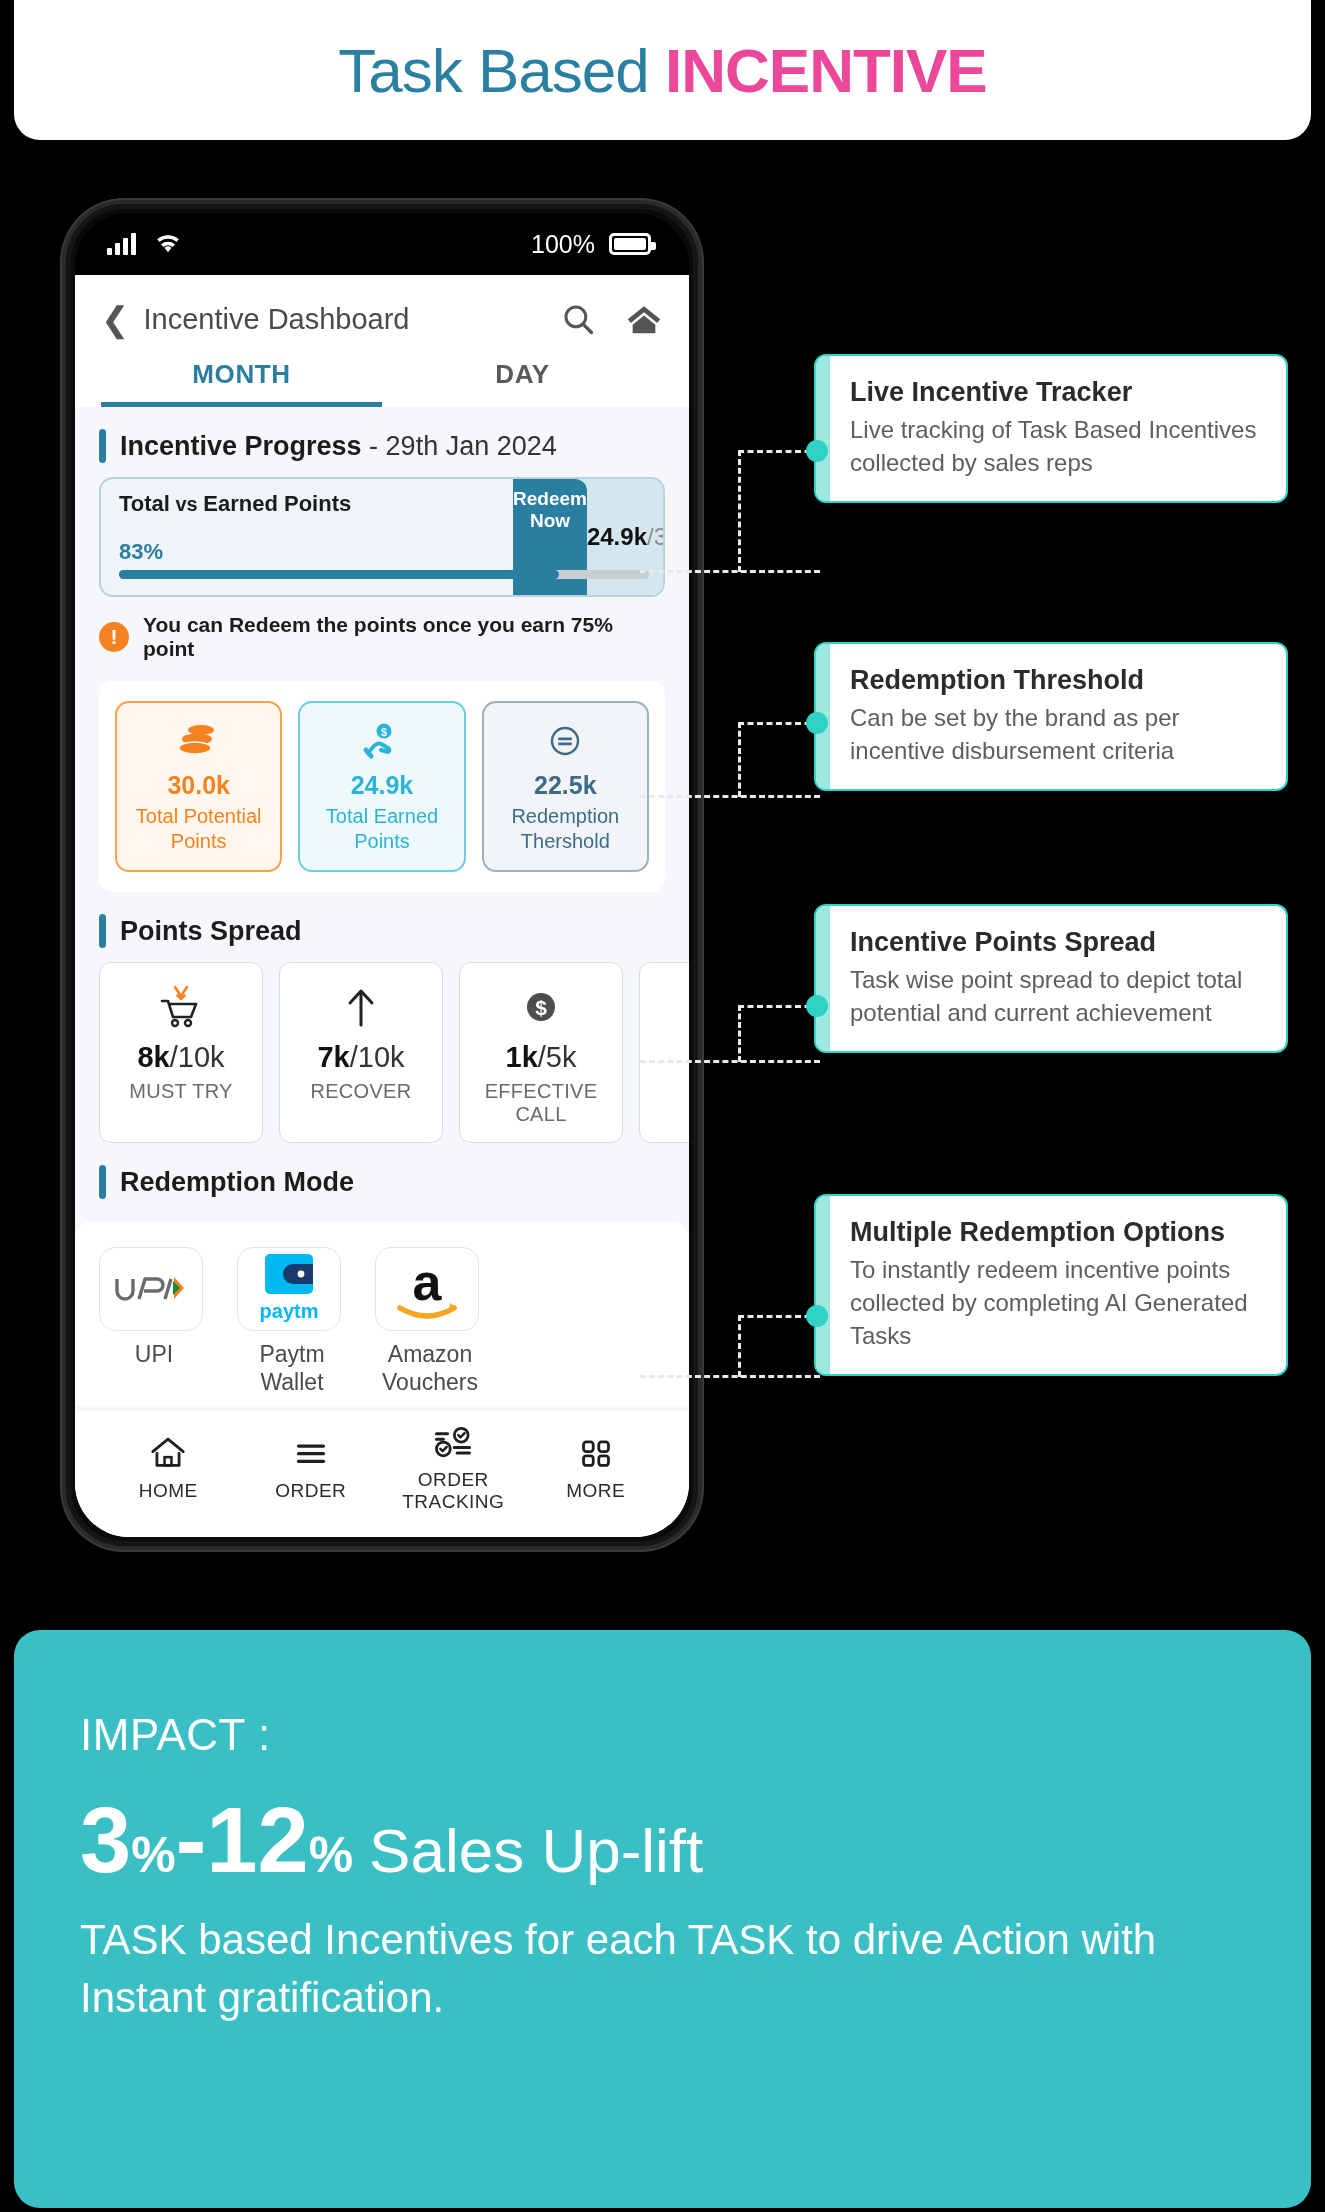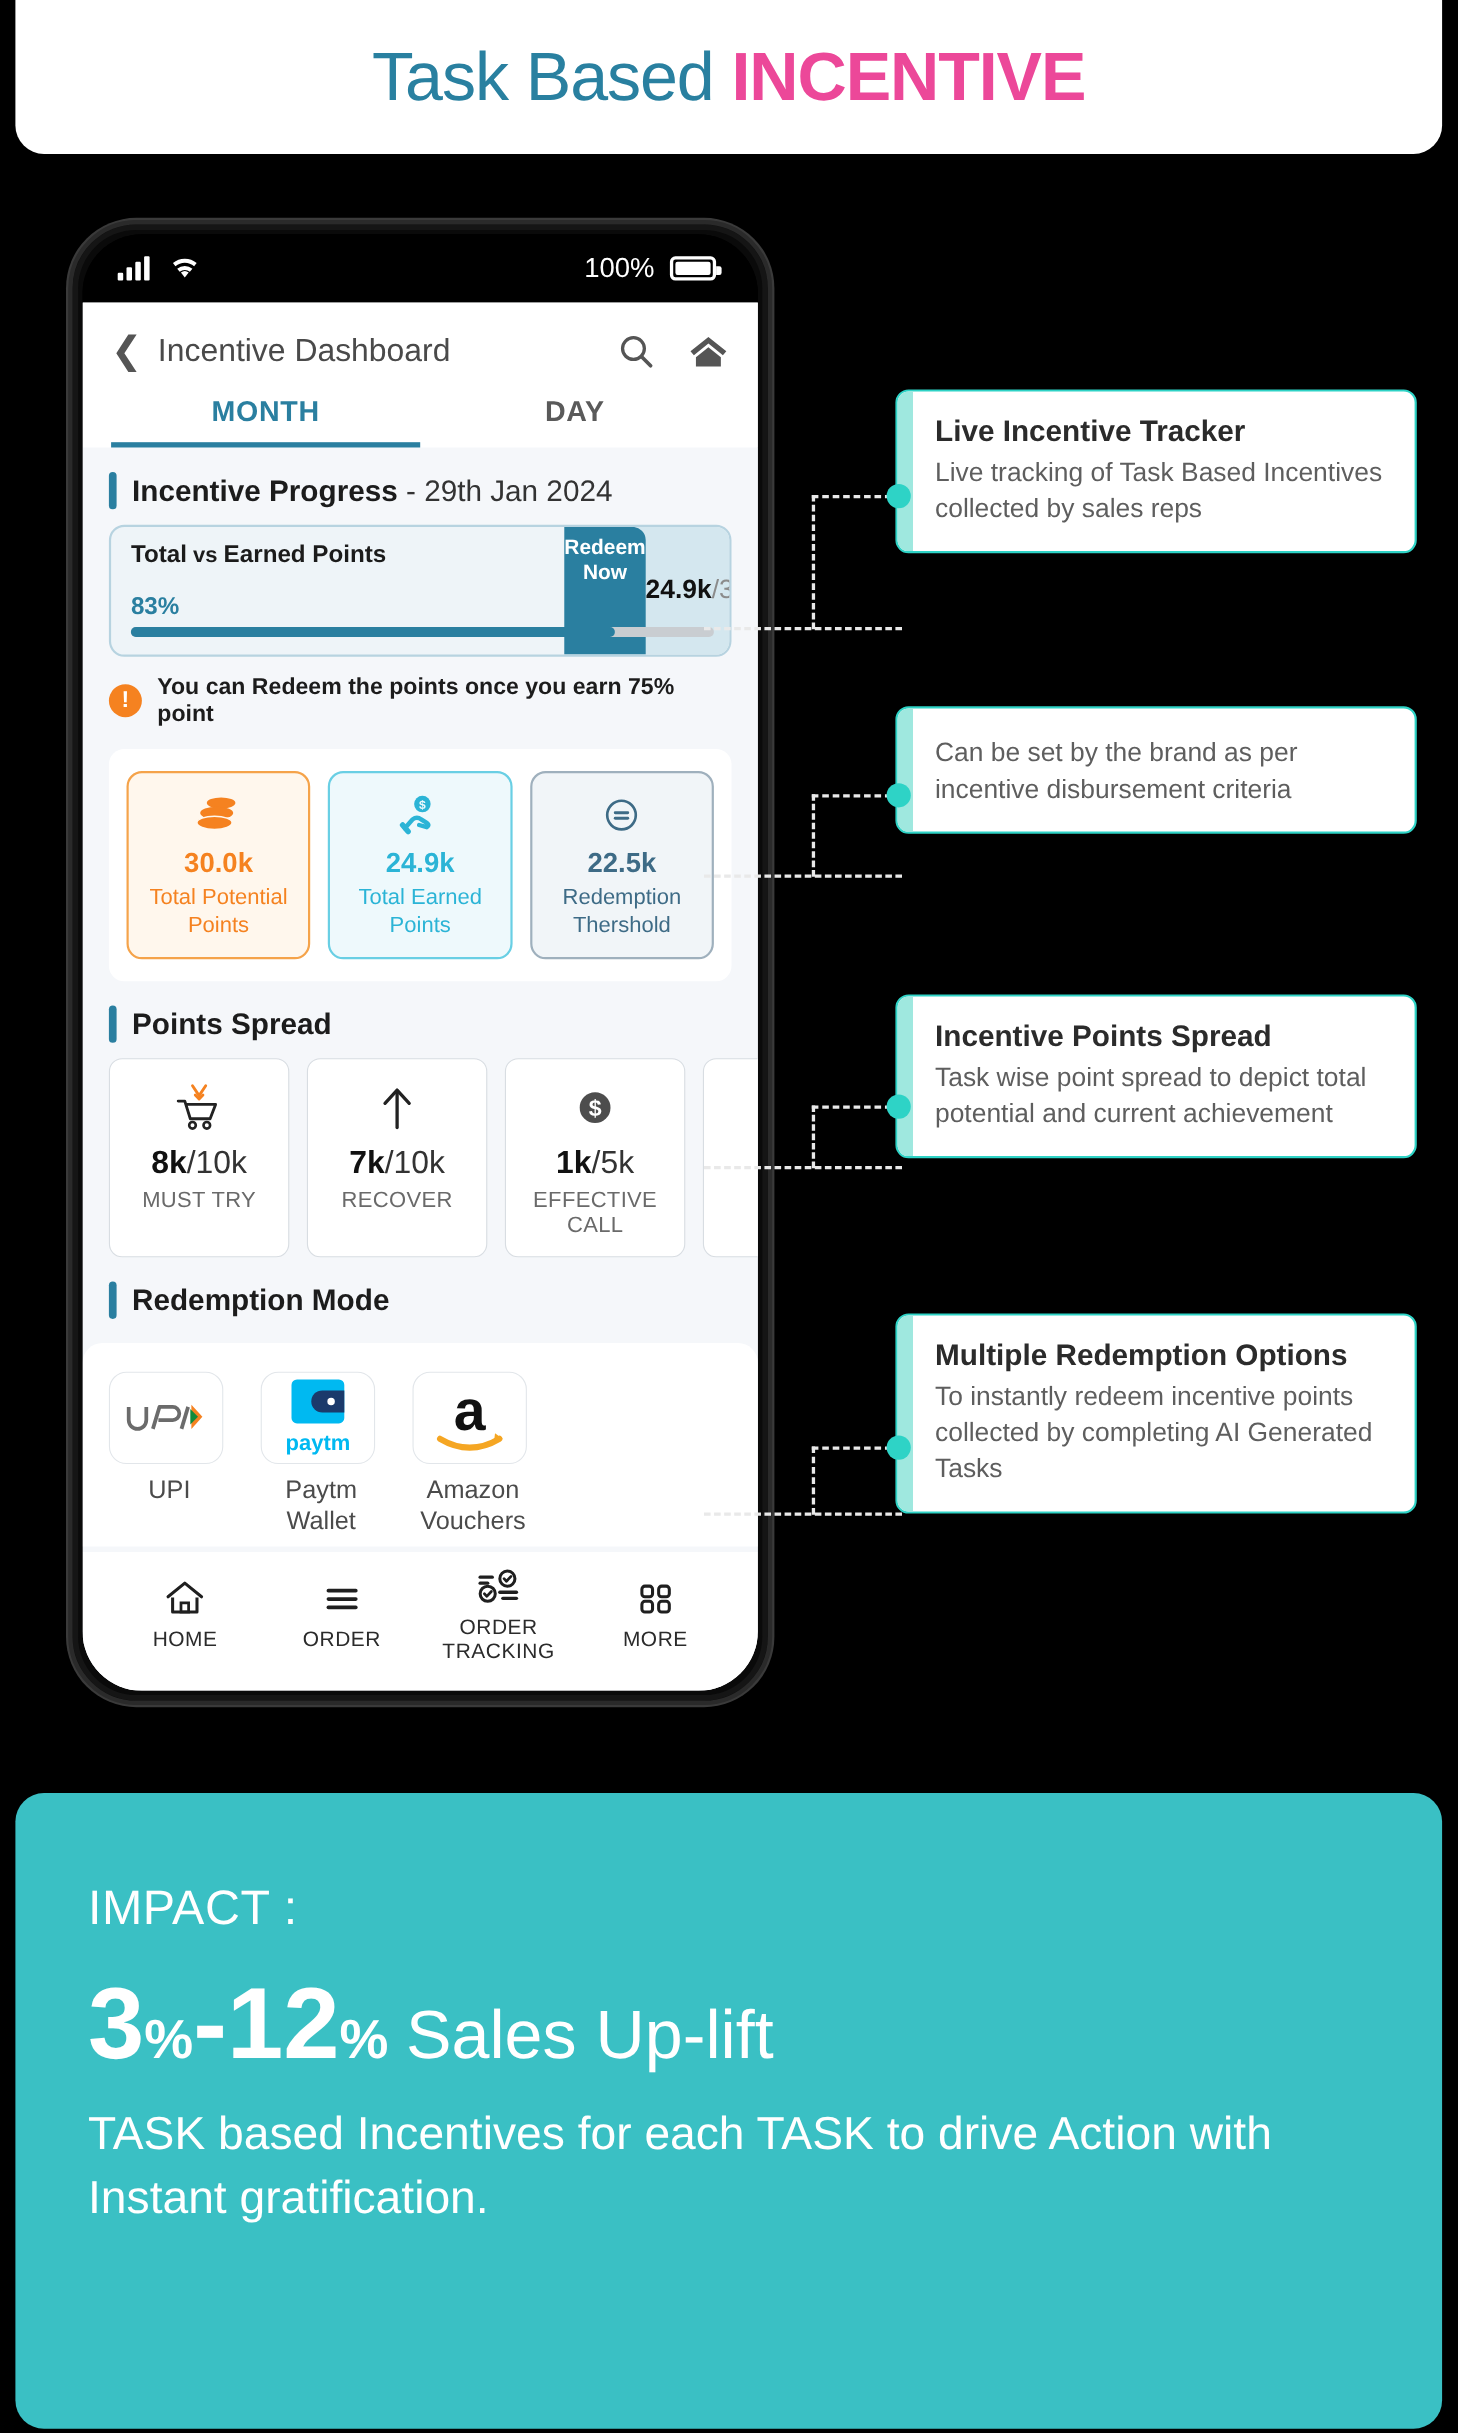--- a/index.html
+++ b/index.html
@@ -508,20 +508,21 @@
   <div class="dash-v" style="left:738px; top:1315px; height:62px;"></div>
   <div class="dash-h" style="left:738px; top:1315px; width:82px;"></div>
 
   <div class="callout" style="left:814px; top:354px;">
     <div class="ttl">Live Incentive Tracker</div>
     <div class="dsc">Live tracking of Task Based Incentives collected by sales reps</div>
   </div>
   <div class="dot" style="left:806px; top:440px;"></div>
 
   <div class="callout" style="left:814px; top:642px;">
+    <div class="ttl">Redemption Threshold</div>
     <div class="dsc">Can be set by the brand as per incentive disbursement criteria</div>
   </div>
   <div class="dot" style="left:806px; top:712px;"></div>
 
   <div class="callout" style="left:814px; top:904px;">
     <div class="ttl">Incentive Points Spread</div>
     <div class="dsc">Task wise point spread to depict total potential and current achievement</div>
   </div>
   <div class="dot" style="left:806px; top:995px;"></div>
 

